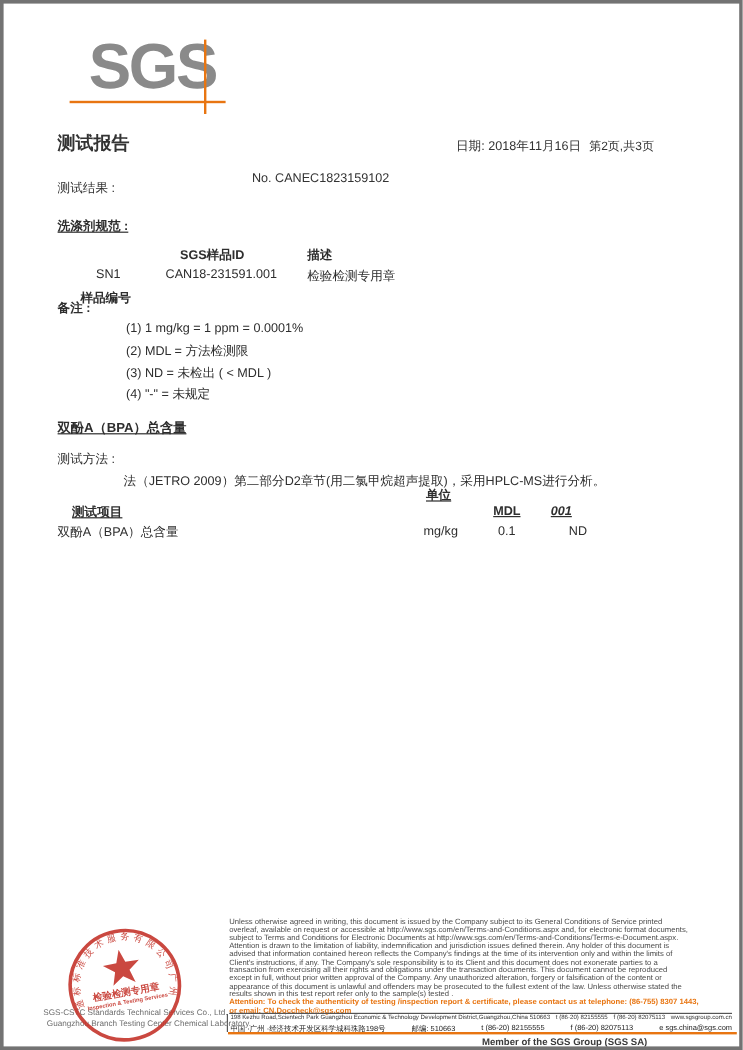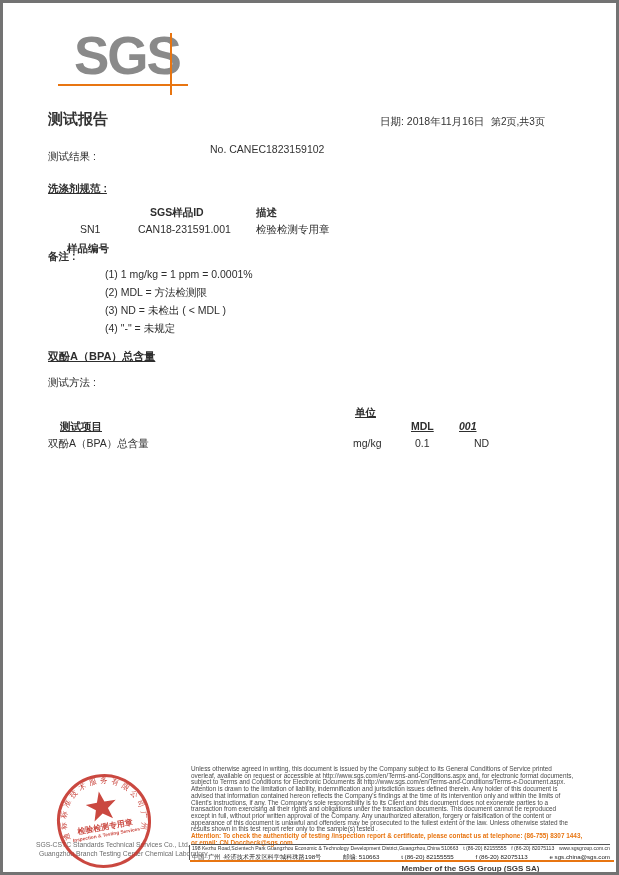--- a/index.html
+++ b/index.html
@@ -90,20 +90,21 @@
   <div class="abs cell s-r3">检验检测专用章</div>
 
   <div class="abs remarks-label">备注 :</div>
   <div class="abs remark rm0">(1) 1 mg/kg = 1 ppm = 0.0001%</div>
   <div class="abs remark rm1">(2) MDL = 方法检测限</div>
   <div class="abs remark rm2">(3) ND = 未检出 ( &lt; MDL )</div>
   <div class="abs remark rm3">(4) "-" = 未规定</div>
 
   <div class="abs bpa-title">双酚A（BPA）总含量</div>
   <div class="abs method-label">测试方法 :</div>
+  <div class="abs m-line2">法（JETRO 2009）第二部分D2章节(用二氯甲烷超声提取)，采用HPLC-MS进行分析。</div>
 
   <div class="abs th r-h-item">测试项目</div>
   <div class="abs th r-h-unit">单位</div>
   <div class="abs th r-h-mdl">MDL</div>
   <div class="abs th r-h-sample">001</div>
   <div class="abs cell r-r-item">双酚A（BPA）总含量</div>
   <div class="abs cell r-r-unit">mg/kg</div>
   <div class="abs cell r-r-mdl">0.1</div>
   <div class="abs cell r-r-val">ND</div>
 

